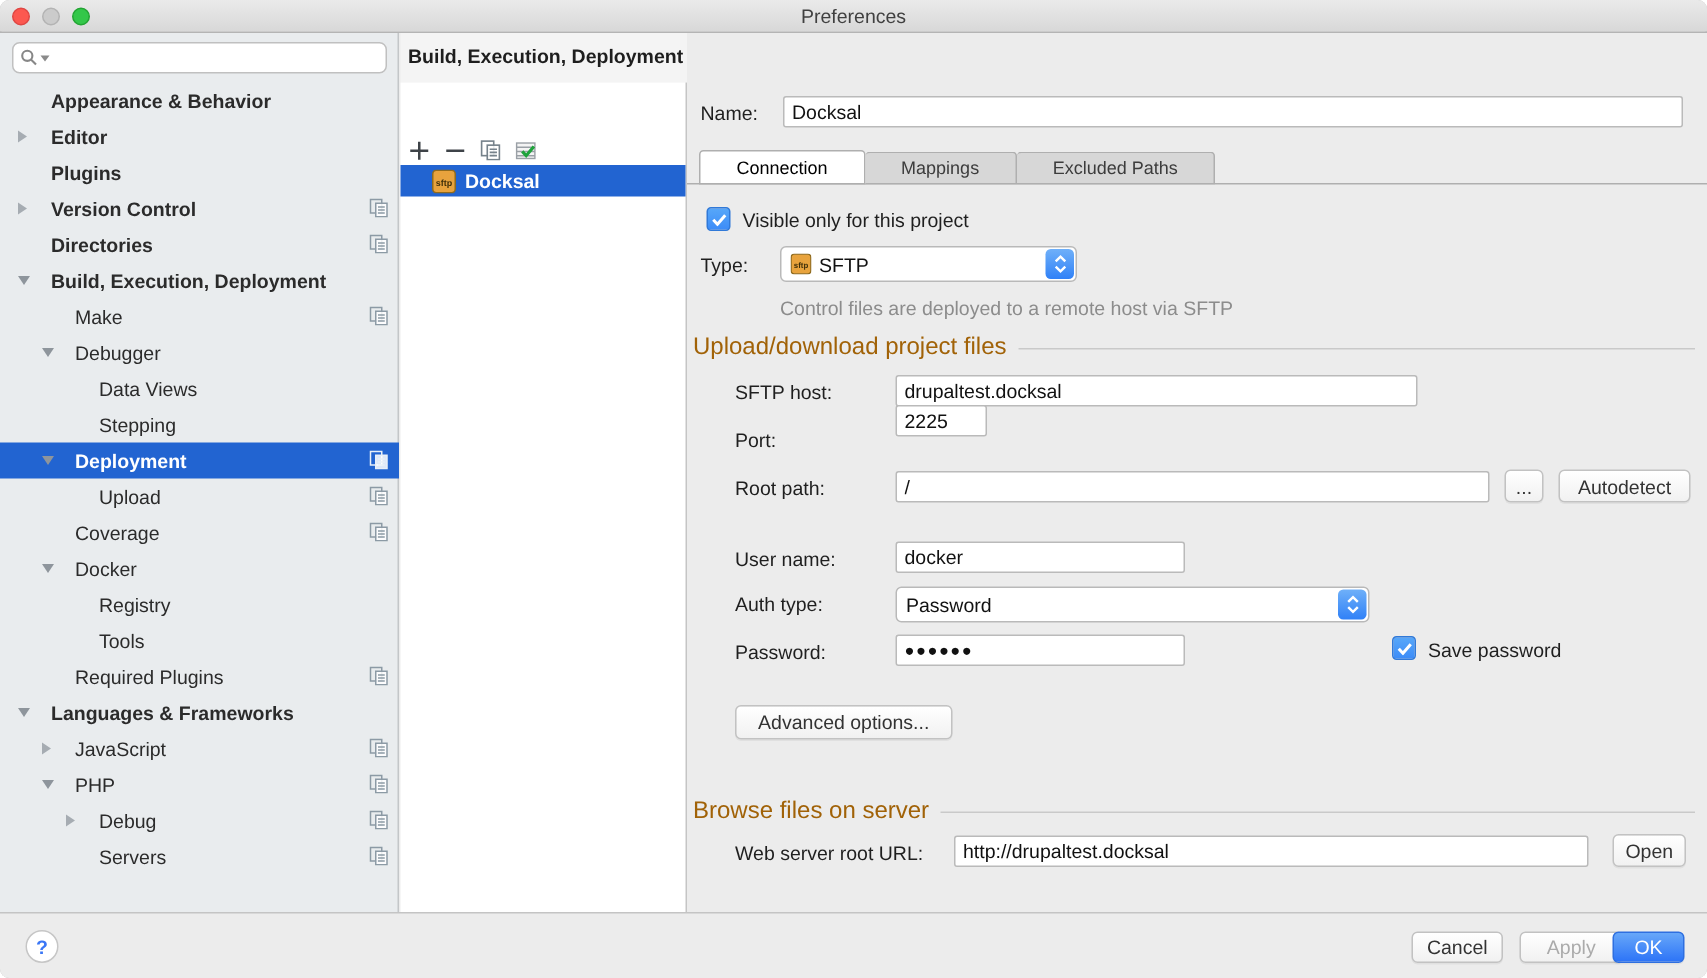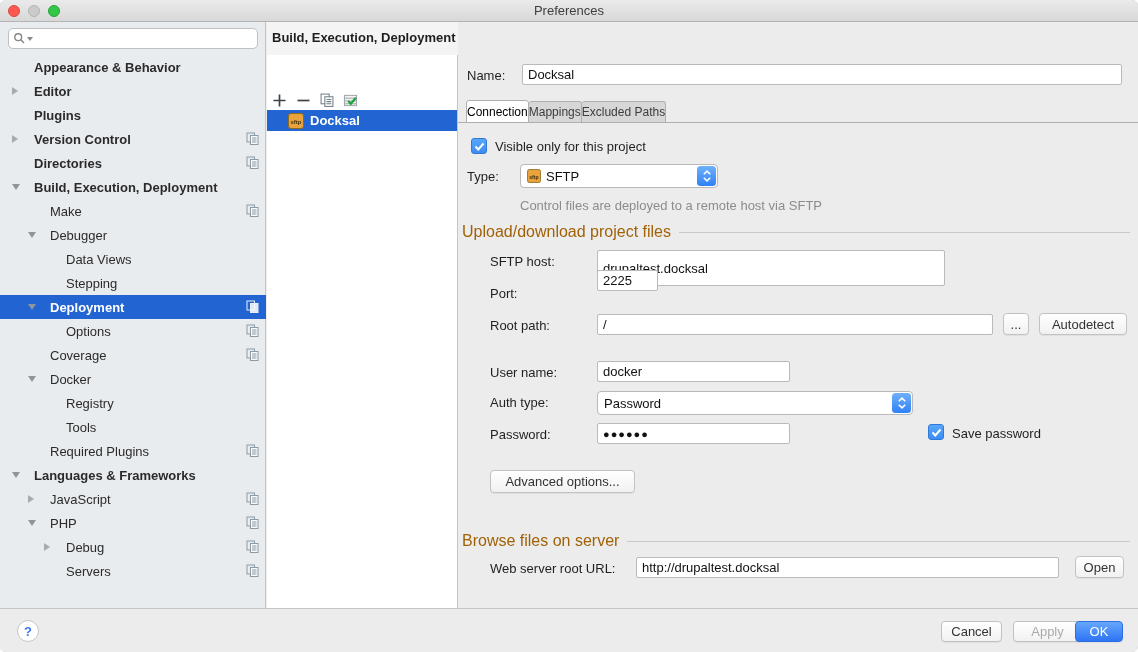--- a/index.html
+++ b/index.html
@@ -44,21 +44,21 @@
   .toolbtn{position:absolute;top:35px;width:20px;height:20px;display:flex;align-items:center;justify-content:center;cursor:default;}
   #srvlist{left:0;top:55px;width:190px;}
   .srow{height:21px;display:flex;align-items:center;padding-left:21px;font-size:13px;}
   .srow.sel{background:#2264D1;color:#fff;font-weight:bold;}
   .srow .sftp-ic{margin-right:6px;flex:0 0 16px;}
   
   #panel{left:458px;top:22px;width:680px;height:586px;background:#ECECEC;}
   .flabel{font-size:13px;color:#1F1F1F;line-height:15px;white-space:nowrap;}
   .inp{background:#fff;border:1px solid #BABABA;border-radius:2px;font-size:13px;padding:1px 5px;color:#111;outline:none;}
   .tabs{left:8px;top:78px;display:flex;align-items:flex-end;z-index:2;}
-  .tab{height:22px;line-height:21px;padding:0 0;font-size:12px;background:#D7D7D7;border:1px solid #AFAFAF;
+  .tab{height:22px;line-height:21px;padding:0 24px;font-size:12px;background:#D7D7D7;border:1px solid #AFAFAF;
        border-left:none;color:#3C3C3C;border-radius:3px 3px 0 0;cursor:default;}
   .tab:first-child{border-left:1px solid #AFAFAF;}
   .tab.sel{background:#FFFFFF;color:#000;height:23px;line-height:22px;}
   #tabline{left:0;top:100px;right:0;height:1px;background:#AFAFAF;z-index:1;}
   .cb{width:16px;height:16px;border-radius:3px;background:linear-gradient(#57A7F9,#3C8CF8);
       border:1px solid #3079D8;display:flex;align-items:center;justify-content:center;}
   .combo{background:#fff;border:1px solid #B9B9B9;border-radius:4px;display:flex;align-items:center;
          padding:0 2px 0 6px;font-size:13px;color:#111;position:absolute;}
   .stepper{position:absolute;right:1px;top:1px;bottom:1px;width:19px;border-radius:3.5px;
            background:linear-gradient(#6FB0F9,#3081F7);display:flex;align-items:center;justify-content:center;}
@@ -194,21 +194,21 @@
           </span>
     <span class="tlabel">Deployment</span>
     <svg class="badge" viewBox="0 0 13 13">
             <use href="#g-copy"></use>
           </svg>
   </div>
         <div class="trow lvl3">
     <span class="arrslot">
             <span class="arr"></span>
           </span>
-    <span class="tlabel">Options</span>
+    <span class="tlabel">Upload</span>
     <svg class="badge" viewBox="0 0 13 13">
             <use href="#g-copy"></use>
           </svg>
   </div>
         <div class="trow lvl2">
     <span class="arrslot">
             <span class="arr"></span>
           </span>
     <span class="tlabel">Coverage</span>
     <svg class="badge" viewBox="0 0 13 13">
@@ -369,21 +369,21 @@
       </span>
     </div>
     <span class="helptxt abs" style="left:62px;top:176px">Control files are deployed to a remote host via SFTP</span>
 
     <div class="section abs" style="left:4px;top:201px;right:8px">
       <span>Upload/download project files</span>
         <span class="rule"></span>
     </div>
 
     <span class="flabel abs" style="left:32px;top:232px">SFTP host:</span>
-    <input class="inp abs" style="left: 139px; top: 228px; width: 348px; height: 36px;" value="drupaltest.docksal">
+    <input class="inp abs" style="left: 139px; top: 228px; width: 348px; height: 21px;" value="drupaltest.docksal">
 
     <span class="flabel abs" style="left:32px;top:264px">Port:</span>
     <input class="inp abs" style="left: 139px; top: 248px; width: 61px; height: 21px;" value="2225">
 
     <span class="flabel abs" style="left:32px;top:296px">Root path:</span>
     <input class="inp abs" style="left: 139px; top: 292px; width: 396px; height: 21px;" value="/">
     <span class="btn abs" style="left:545px;top:291px;width:26px;height:22px">...</span>
     <span class="btn abs" style="left:581px;top:291px;width:88px;height:22px">Autodetect</span>
 
     <span class="flabel abs" style="left:32px;top:343px">User name:</span>

